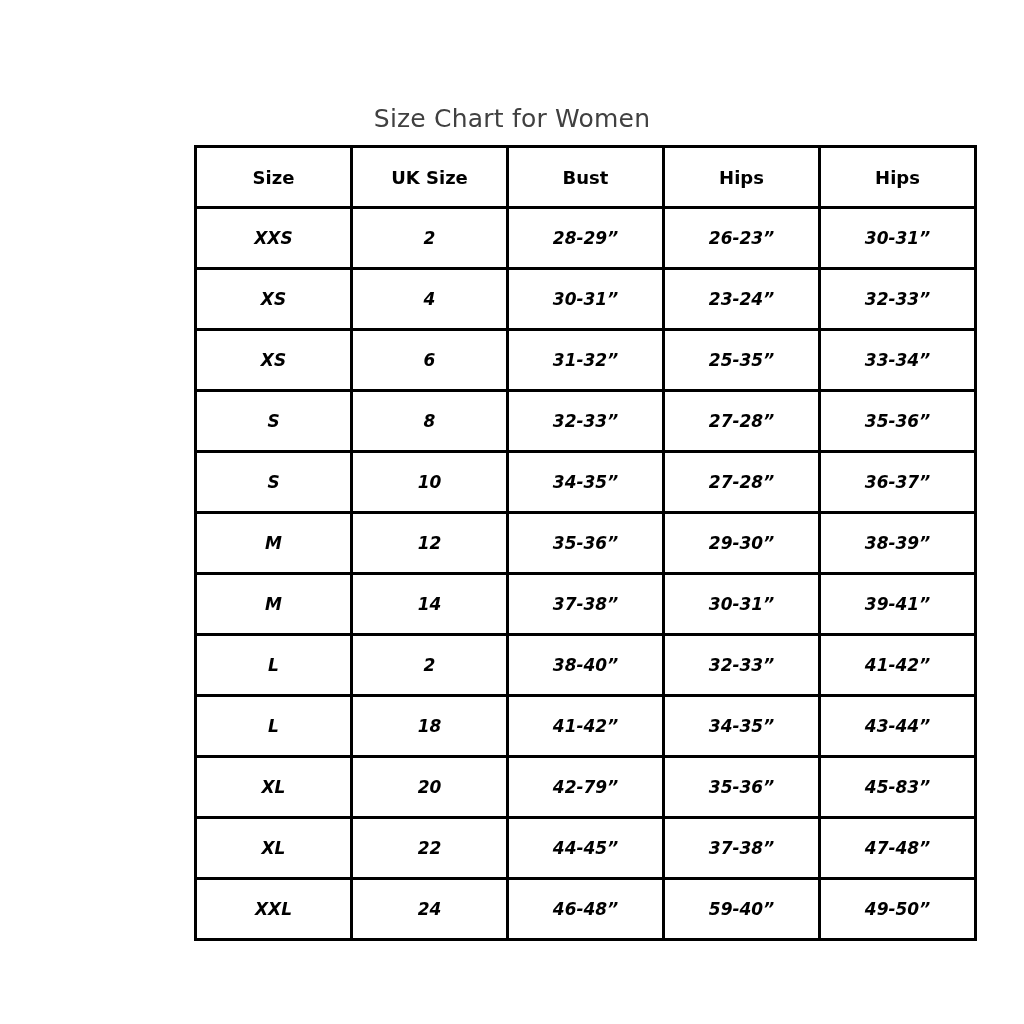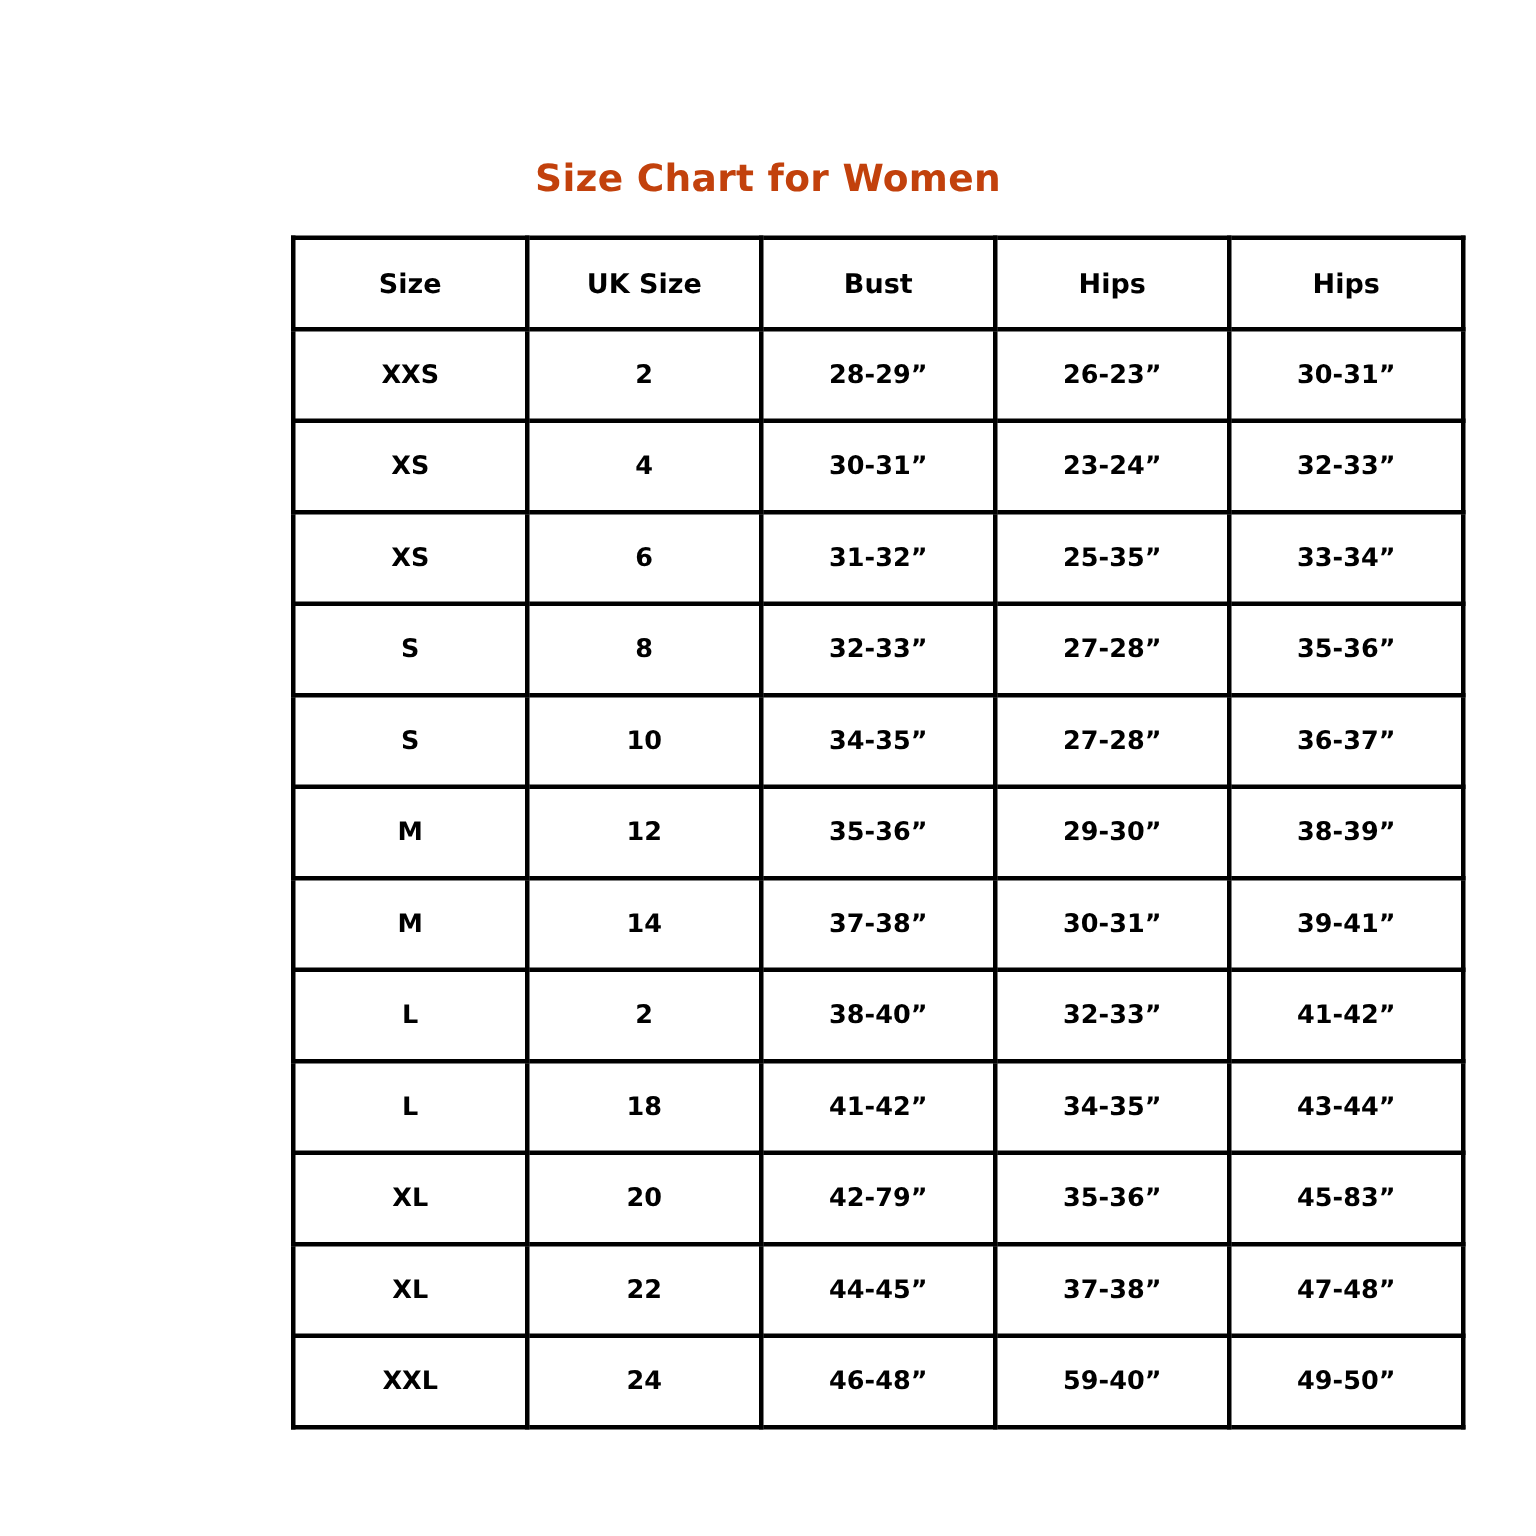--- a/index.html
+++ b/index.html
@@ -18,29 +18,29 @@
   .page {
     width: 1024px;
     height: 1024px;
     box-sizing: border-box;
     display: flex;
     flex-direction: column;
     align-items: center;
   }
   .chart-title {
     font-size: 25px;
-    font-weight: bold;
+    font-weight: normal;
     letter-spacing: 0.2px;
     margin-top: 104px;
     margin-bottom: 0;
     text-align: center;
-    color: #c2410c;
+    color: #404040;
   }
   .table-wrap {
-    margin-top: 24px;
+    margin-top: 12px;
     width: 636px;
   }
   table.size-chart {
     border-collapse: collapse;
     width: 780px;
     table-layout: fixed;
   }
   table.size-chart th,
   table.size-chart td {
     border: 3px solid #000000;
@@ -49,20 +49,21 @@
     font-weight: bold;
     color: #000000;
   }
   table.size-chart th {
     height: 56px;
     font-size: 18px;
   }
   table.size-chart td {
     height: 56px;
     font-size: 17px;
+    font-style: italic;
   }
   col.c-size { width: 156px; }
   col.c-uk   { width: 156px; }
   col.c-bust { width: 156px; }
   col.c-waist{ width: 156px; }
   col.c-hips { width: 156px; }
 </style>
 </head>
 <body>
 

